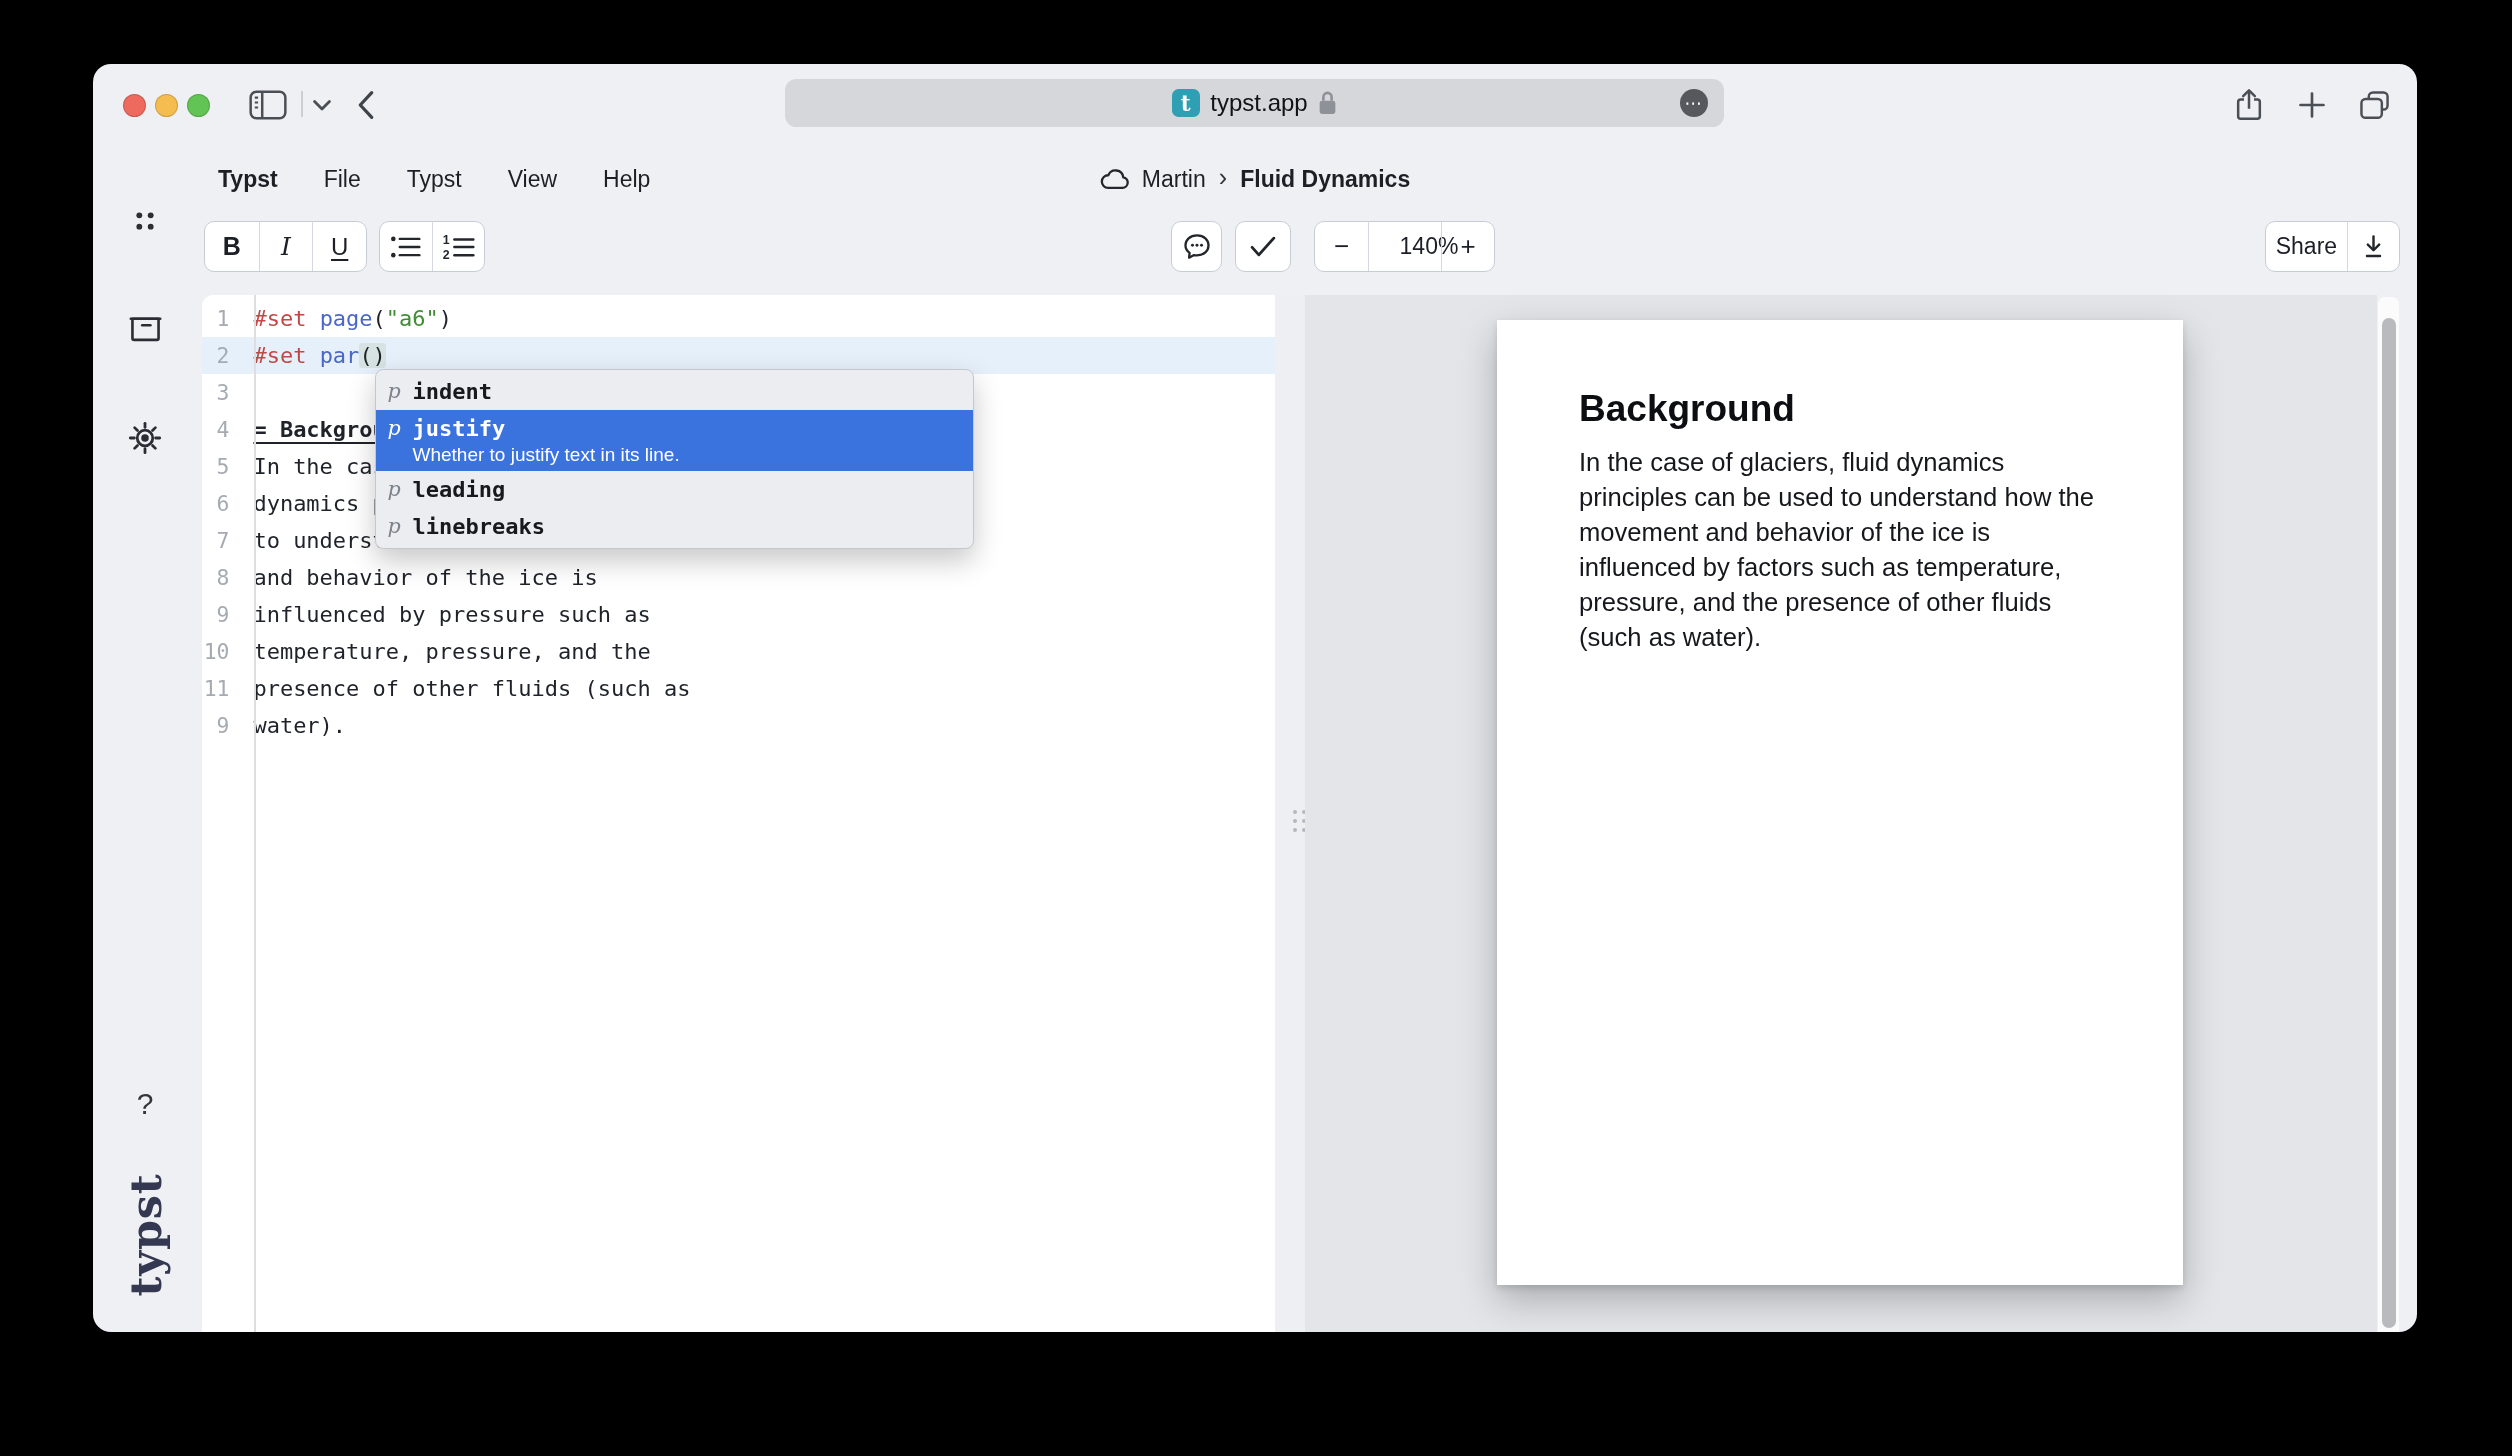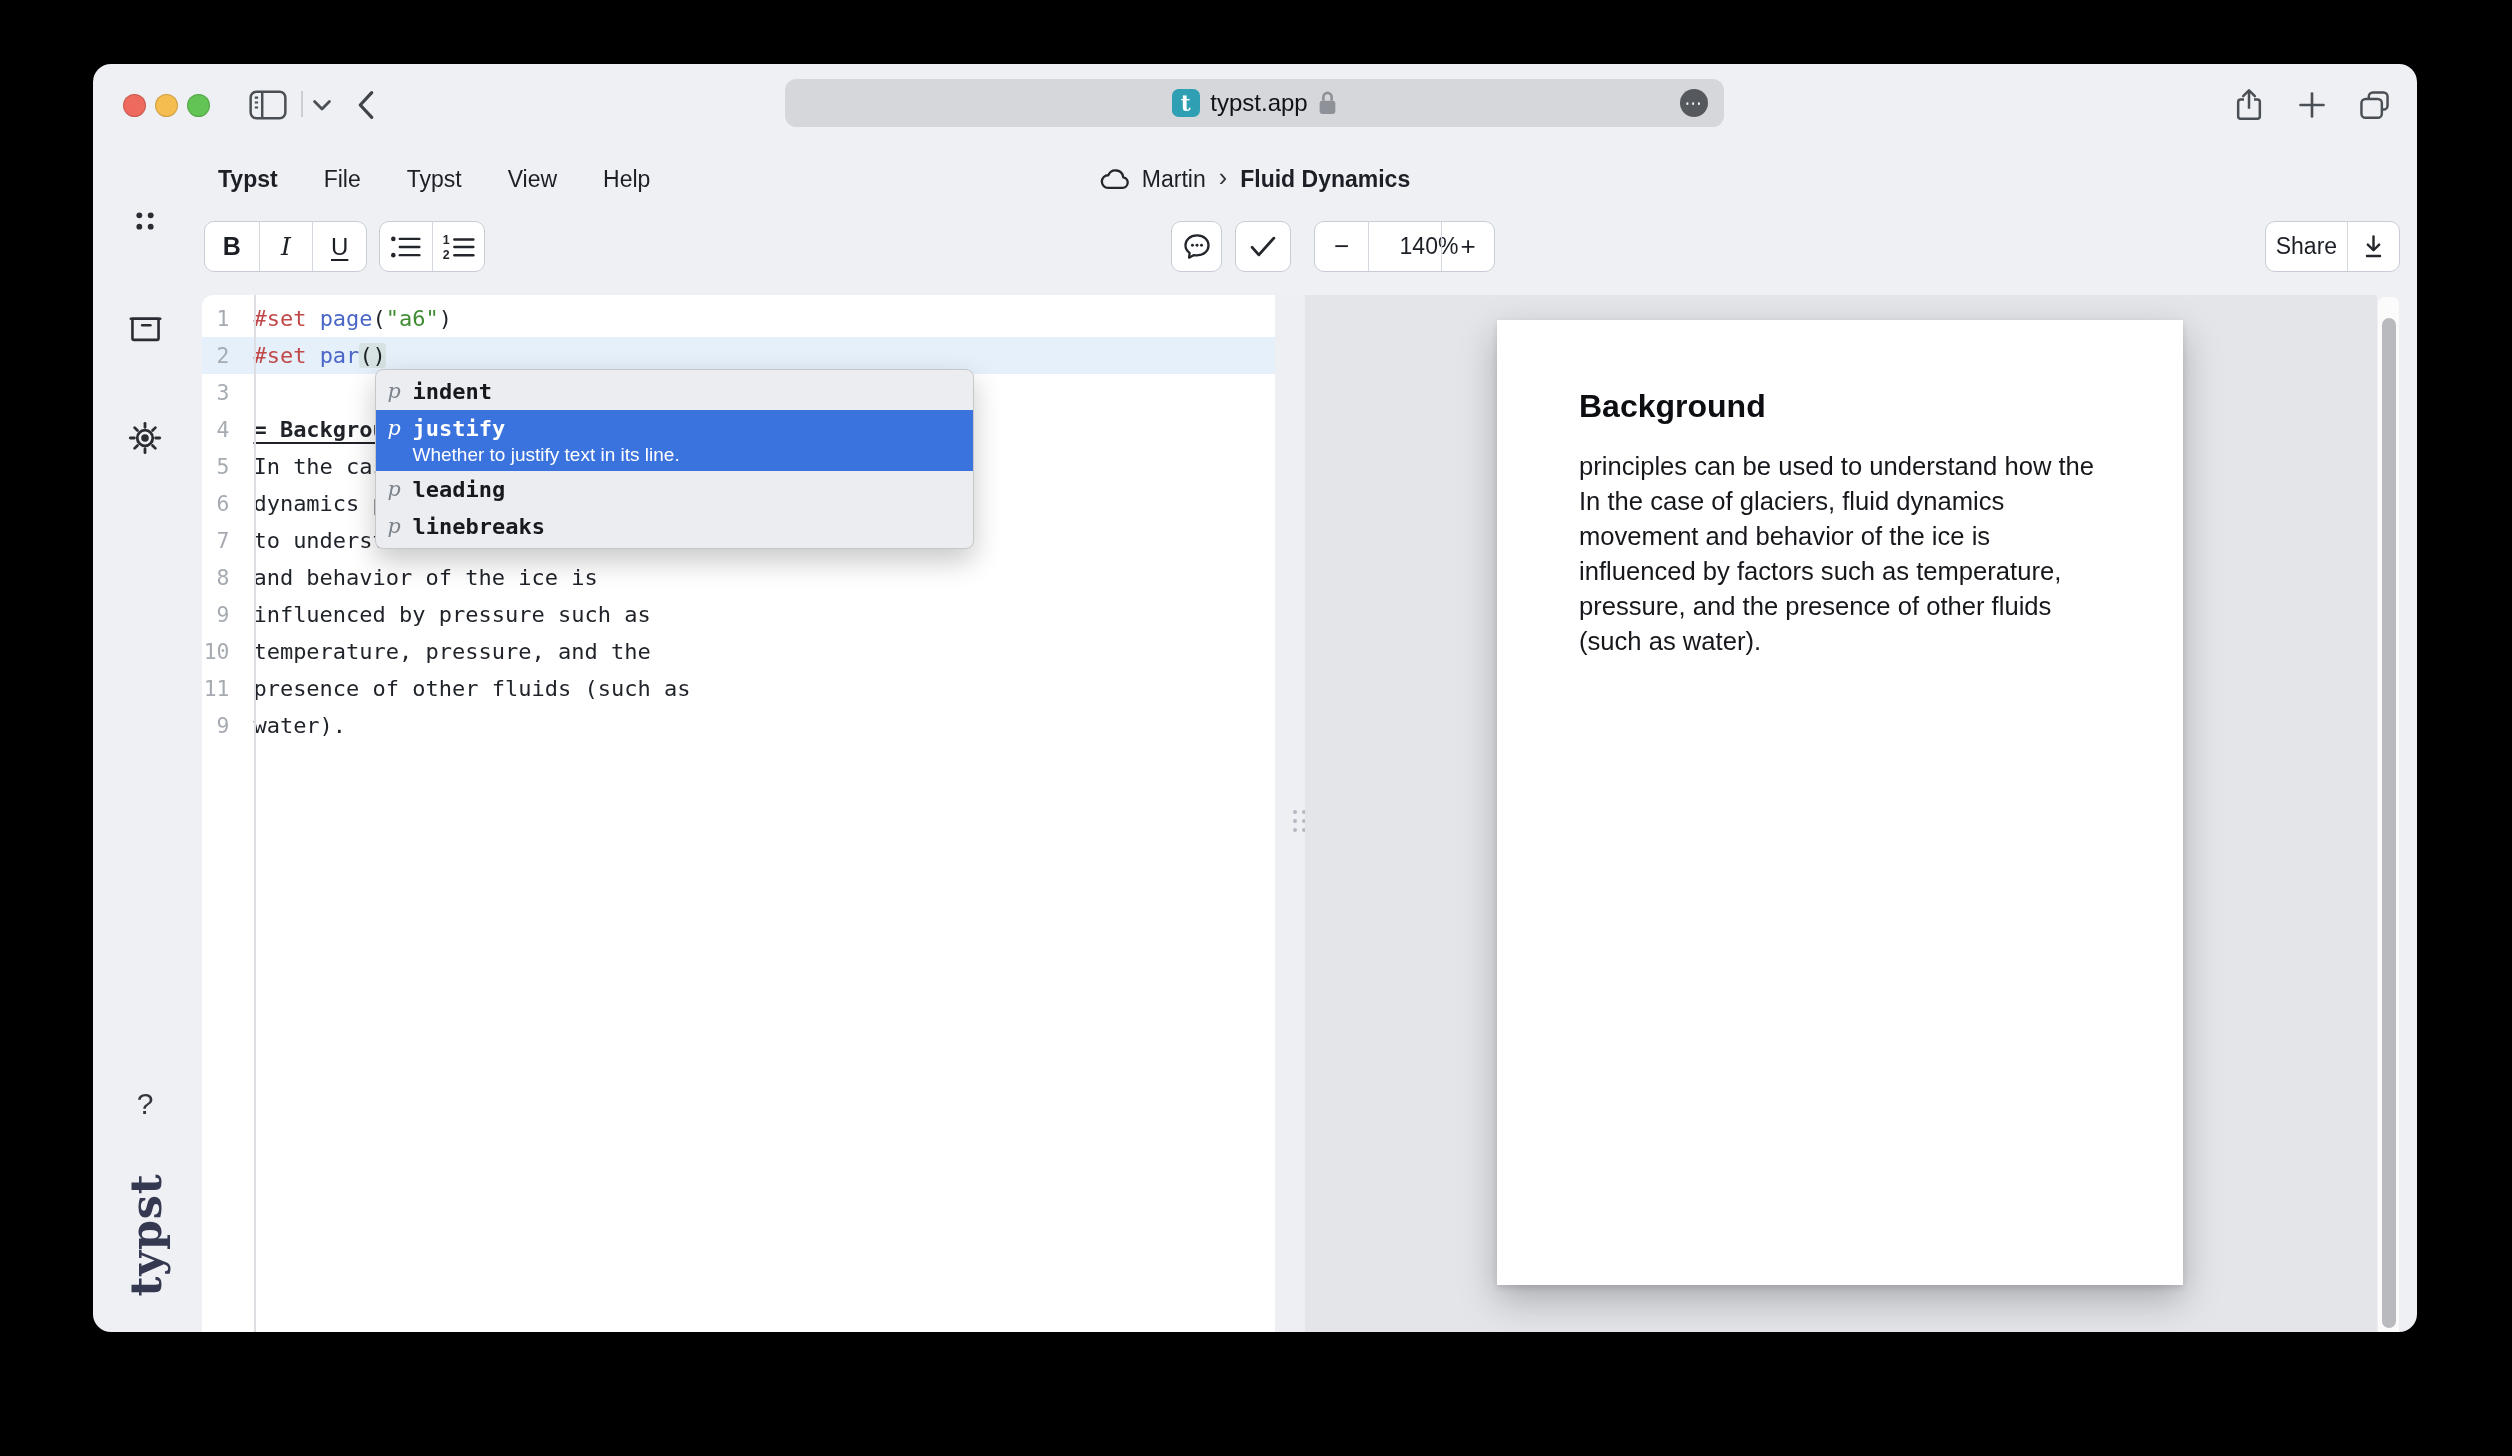--- a/index.html
+++ b/index.html
@@ -93,21 +93,21 @@
   .divider-strip { position:absolute; left:1182px; top:231px; width:30.5px; height:1038px; background:#edeff3; }
   .drag-dots { position:absolute; left:1200px; top:746px; display:grid;
                grid-template-columns:4.1px 4.1px; gap:5px 5px; }
   .drag-dots i { width:4.1px; height:4.1px; border-radius:50%; background:#b3b7c1; }
 
   
   .preview { position:absolute; left:1212px; top:231px; width:1072px; height:1038px; background:#e3e5e9; }
   .page { position:absolute; left:192px; top:25px; width:686px; height:965px; background:#fff;
           box-shadow:0 15px 35px rgba(0,0,0,.25), 0 2.5px 6.6px rgba(0,0,0,.12); }
   .page-inner { padding:68px 73px 0 82px; }
-  .pv-heading { font-size:32px; font-weight:700; color:#0c0e12; margin-bottom:24px; }
+  .pv-heading { font-size:37px; font-weight:700; color:#0c0e12; margin-bottom:15px; }
   .pv-line { font-size:25.6px; line-height:35px; color:#15171b; }
   .scroll-track { position:absolute; left:2285px; top:233px; width:21.4px; height:1036px; background:#fbfbfc;
                   border-top-left-radius:6.6px; border-top-right-radius:6.6px; }
   .scroll-thumb { position:absolute; left:4.1px; top:20.6px; width:14px; height:1010px;
                   border-radius:7.4px; background:#b8babd; }
 
   svg { display:block; }
 </style>
 </head>
 <body>
@@ -395,22 +395,22 @@
         <i></i>
         <i></i>
         <i></i>
     </div>
 
     <div class="preview">
       <div class="page">
         <div class="page-inner">
           <div class="pv-heading">Background</div>
           <div>
+              <div class="pv-line">In the case of glaciers, fluid dynamics</div>
               <div class="pv-line">principles can be used to understand how the</div>
-              <div class="pv-line">In the case of glaciers, fluid dynamics</div>
               <div class="pv-line">movement and behavior of the ice is</div>
               <div class="pv-line">influenced by factors such as temperature,</div>
               <div class="pv-line">pressure, and the presence of other fluids</div>
               <div class="pv-line">(such as water).</div>
             </div>
         </div>
       </div>
     </div>
     <div class="scroll-track">
       <div class="scroll-thumb"></div>

